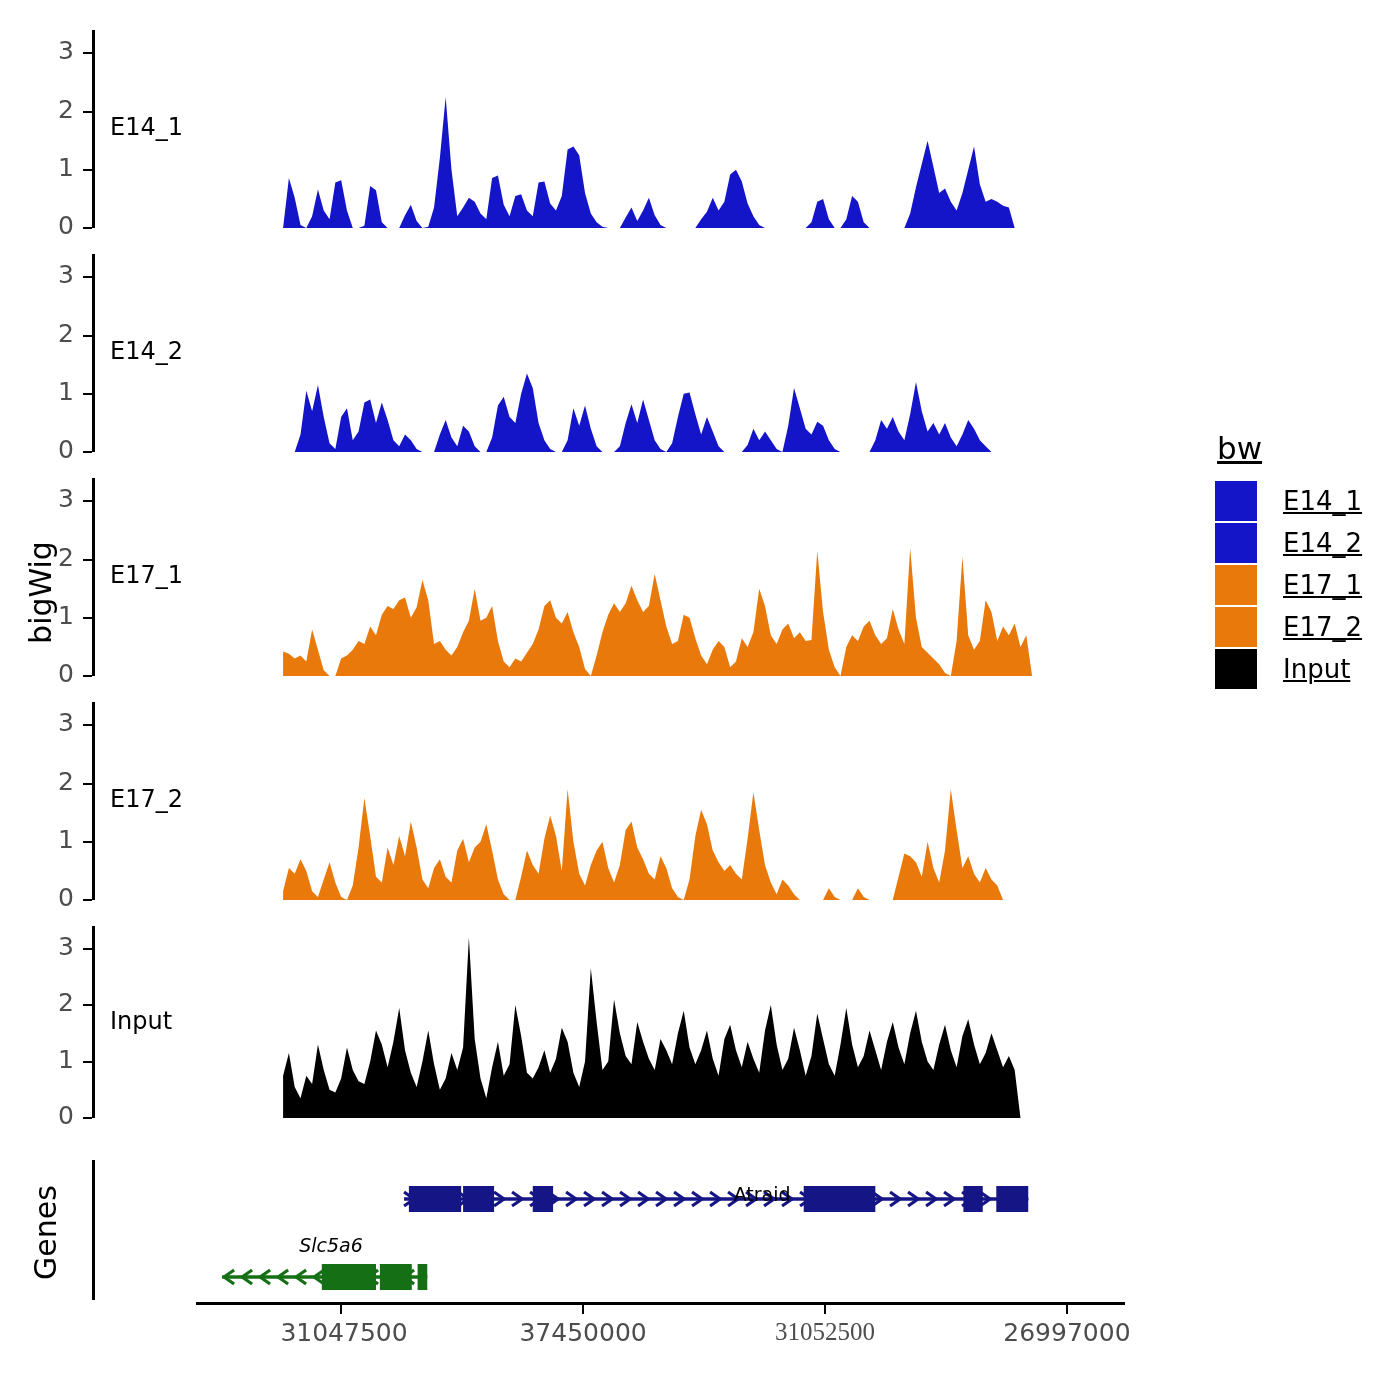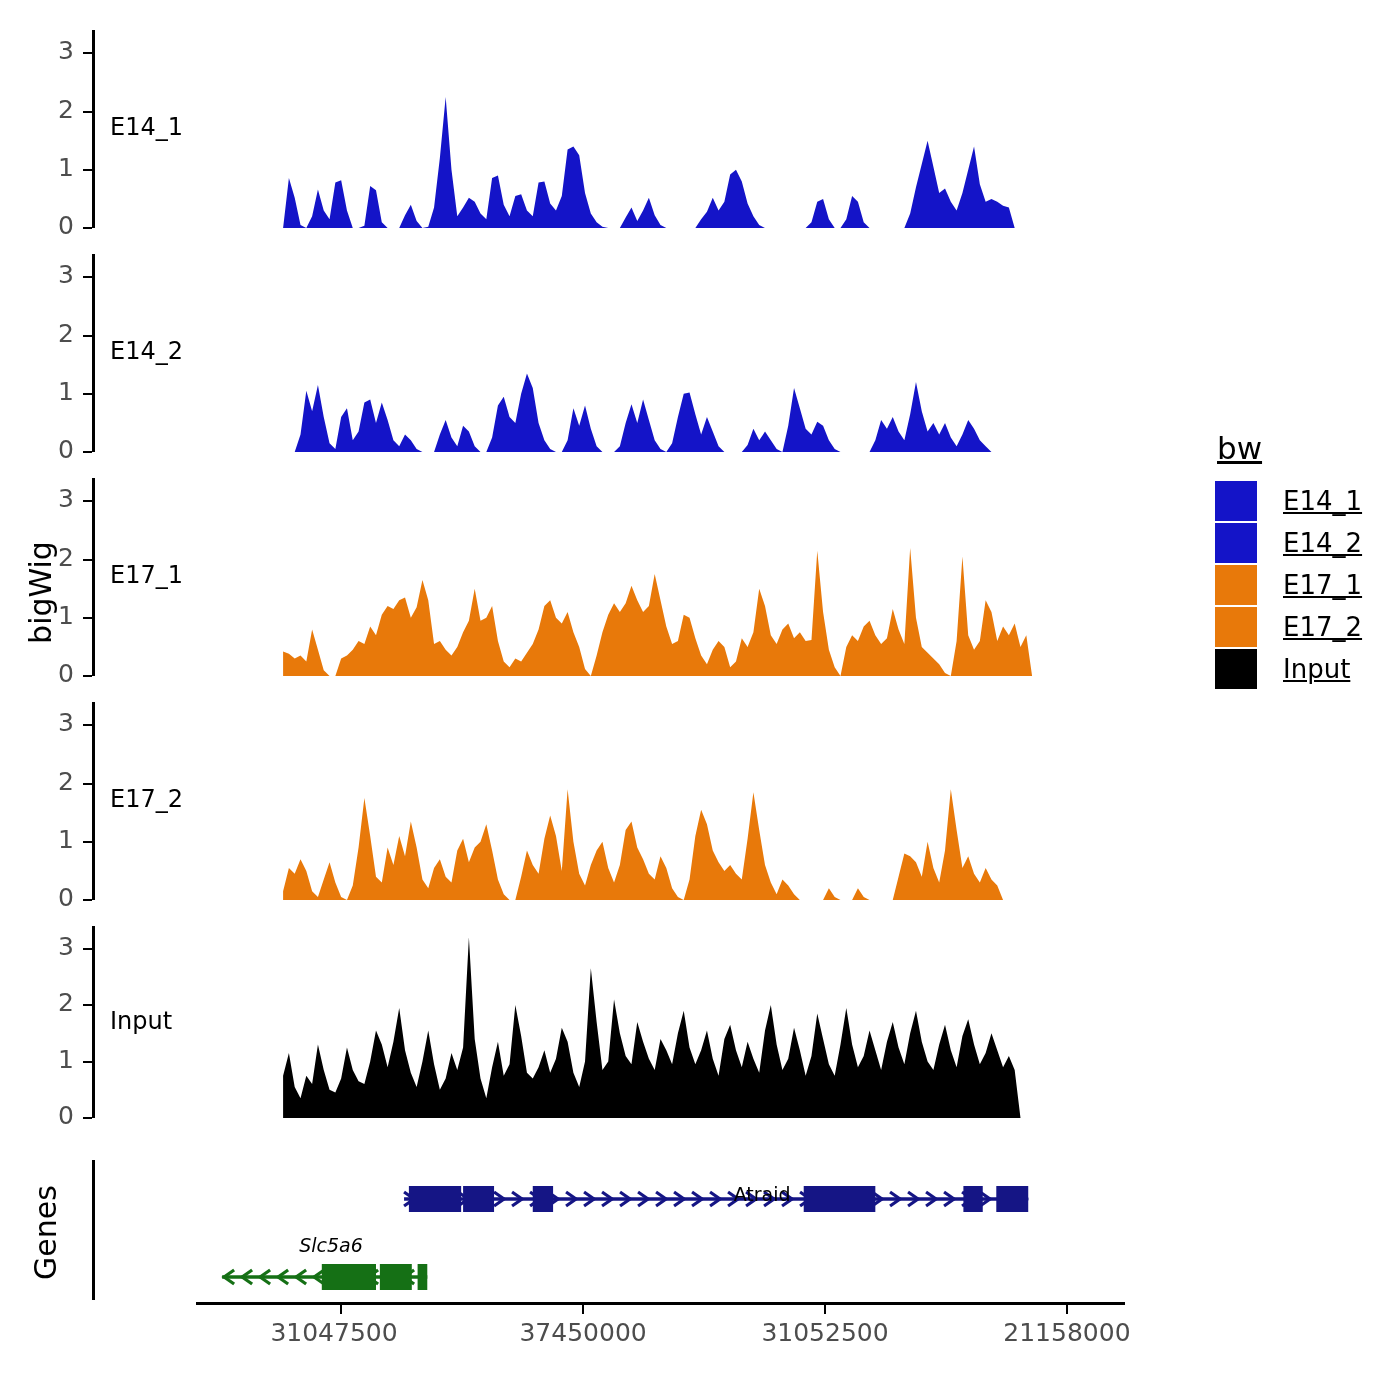--- a/index.html
+++ b/index.html
@@ -208,27 +208,27 @@
         <rect x="379.8645833333333" y="1264" width="31.93437499999999" height="26" fill="#157015"></rect>
         <rect x="417.60520833333334" y="1264" width="9.677083333333314" height="26" fill="#157015"></rect>
       </svg>
       <div class="gene-lbl" style="left: 672.109px; top: 1156px; width: 180px; margin-top: 27px;">Atraid</div>
       <div class="gene-lbl" style="left: 241px; top: 1234px; width: 180px; font-style: italic;">Slc5a6</div>
     </div>
 
   <div id="xaxis-layer">
       <div class="axis-line" style="left: 196px; top: 1302px; width: 929px; height: 3px;"></div>
       <div style="position: absolute; left: 340.156px; top: 1305px; width: 2px; height: 9px; background: rgb(0, 0, 0);"></div>
-      <div class="xtick-lbl" style="left: 224px; top: 1318px; width: 220px;">31047500</div>
+      <div class="xtick-lbl" style="left: 234px; top: 1318px; width: 220px;">31047500</div>
       <div style="position: absolute; left: 582.083px; top: 1305px; width: 2px; height: 9px; background: rgb(0, 0, 0);"></div>
       <div class="xtick-lbl" style="left: 473.083px; top: 1318px; width: 220px;">37450000</div>
       <div style="position: absolute; left: 824.01px; top: 1305px; width: 2px; height: 9px; background: rgb(0, 0, 0);"></div>
-      <div class="xtick-lbl" style="left: 715.01px; top: 1318px; width: 220px;">31052500</div>
+      <div class="xtick-lbl" style="left: 715.01px; top: 1318px; width: 220px; font-family: Liberation Serif, serif;">31052500</div>
       <div style="position: absolute; left: 1065.94px; top: 1305px; width: 2px; height: 9px; background: rgb(0, 0, 0);"></div>
-      <div class="xtick-lbl" style="left: 956.938px; top: 1318px; width: 220px;">21158000</div>
+      <div class="xtick-lbl" style="left: 956.938px; top: 1318px; width: 220px;">26997000</div>
     </div>
 
 
   <div id="legend" style="left:1215px;top:430px;">
     <div class="ltitle">bw</div>
     <div id="legend-items">
         <div class="lrow">
           <span class="lkey" style="background: rgb(20, 20, 200);"></span>
           <span class="llab">E14_1</span>
         </div>

